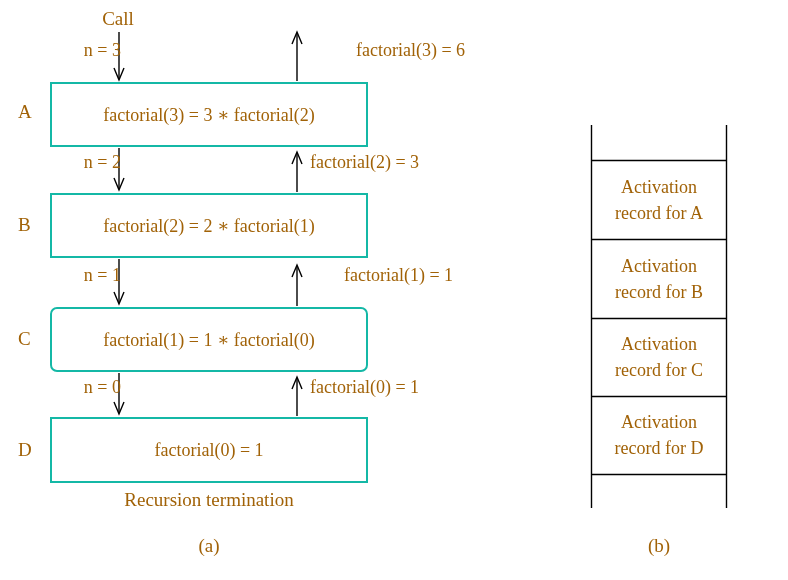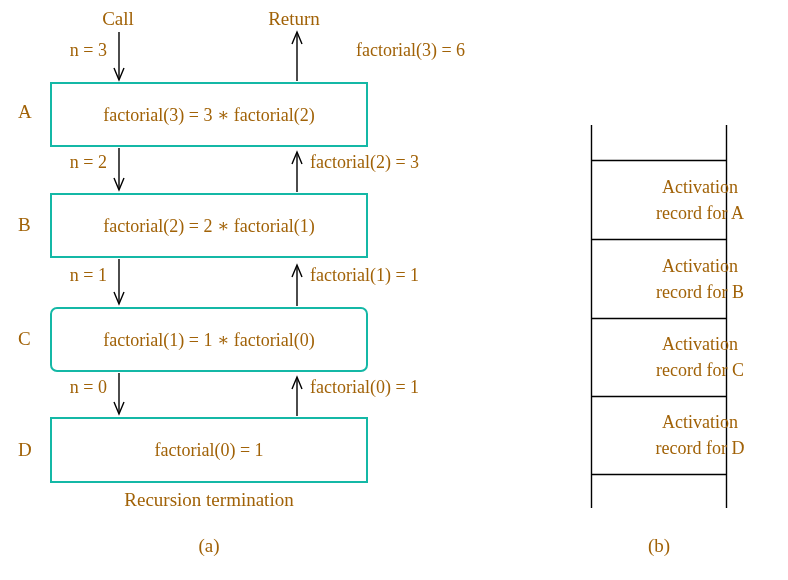--- a/index.html
+++ b/index.html
@@ -42,21 +42,21 @@
     position: absolute;
     top: 8px;
     width: 100px;
     height: 22px;
     line-height: 22px;
     text-align: center;
     font-size: 19px;
   }
   .n-label {
     position: absolute;
-    left: 30px;
+    left: 44px;
     width: 77px;
     height: 22px;
     line-height: 22px;
     text-align: right;
     font-size: 18px;
   }
   .ret-label {
     position: absolute;
     left: 310px;
     height: 22px;
@@ -85,21 +85,20 @@
     position: absolute;
     left: 591px;
     width: 136px;
     display: flex;
     align-items: center;
     justify-content: center;
     text-align: center;
     font-size: 18px;
     line-height: 26px;
     white-space: pre-line;
-    margin-left: 41px;
   }
 </style>
 </head>
 <body>
 
 <div class="canvas">
 
   <svg class="overlay" viewBox="0 0 788 580" xmlns="http://www.w3.org/2000/svg">
     <g stroke="#000000" stroke-width="1.4" fill="none">
 
@@ -143,39 +142,38 @@
         <line x1="591" y1="160.5" x2="727" y2="160.5"></line>
         <line x1="591" y1="239.5" x2="727" y2="239.5"></line>
         <line x1="591" y1="318.5" x2="727" y2="318.5"></line>
         <line x1="591" y1="396.5" x2="727" y2="396.5"></line>
         <line x1="591" y1="474.5" x2="727" y2="474.5"></line>
       </g>
     </g>
   </svg>
 
   <div class="top-label" style="left:68px;">Call</div>
-  <div class="top-label" style="left:244px;">Return</div>
 
   <div class="row-letter" style="top:100px;">A</div>
   <div class="n-label" style="top:39px;">n = 3</div>
   <div class="ret-label" style="top:39px;margin-left:46px;">factorial(3) = 6</div>
   <div class="call-box" style="top:82px;height:65px;">
     <span>factorial(3) = 3 ∗ factorial(2)</span>
   </div>
 
   <div class="row-letter" style="top:213px;">B</div>
   <div class="n-label" style="top:151px;">n = 2</div>
   <div class="ret-label" style="top:151px;">factorial(2) = 3</div>
   <div class="call-box" style="top:193px;height:65px;">
     <span>factorial(2) = 2 ∗ factorial(1)</span>
   </div>
 
   <div class="row-letter" style="top:327px;">C</div>
   <div class="n-label" style="top:264px;">n = 1</div>
-  <div class="ret-label" style="top:264px;">factorial(1) = 1</div>
+  <div class="ret-label" style="top:264px;margin-left:34px;">factorial(1) = 1</div>
   <div class="call-box" style="top:307px;height:65px;border-radius:7px;">
     <span>factorial(1) = 1 ∗ factorial(0)</span>
   </div>
 
   <div class="row-letter" style="top:438px;">D</div>
   <div class="n-label" style="top:376px;">n = 0</div>
   <div class="ret-label" style="top:376px;">factorial(0) = 1</div>
   <div class="call-box" style="top:417px;height:66px;">
     <span>factorial(0) = 1</span>
   </div>

